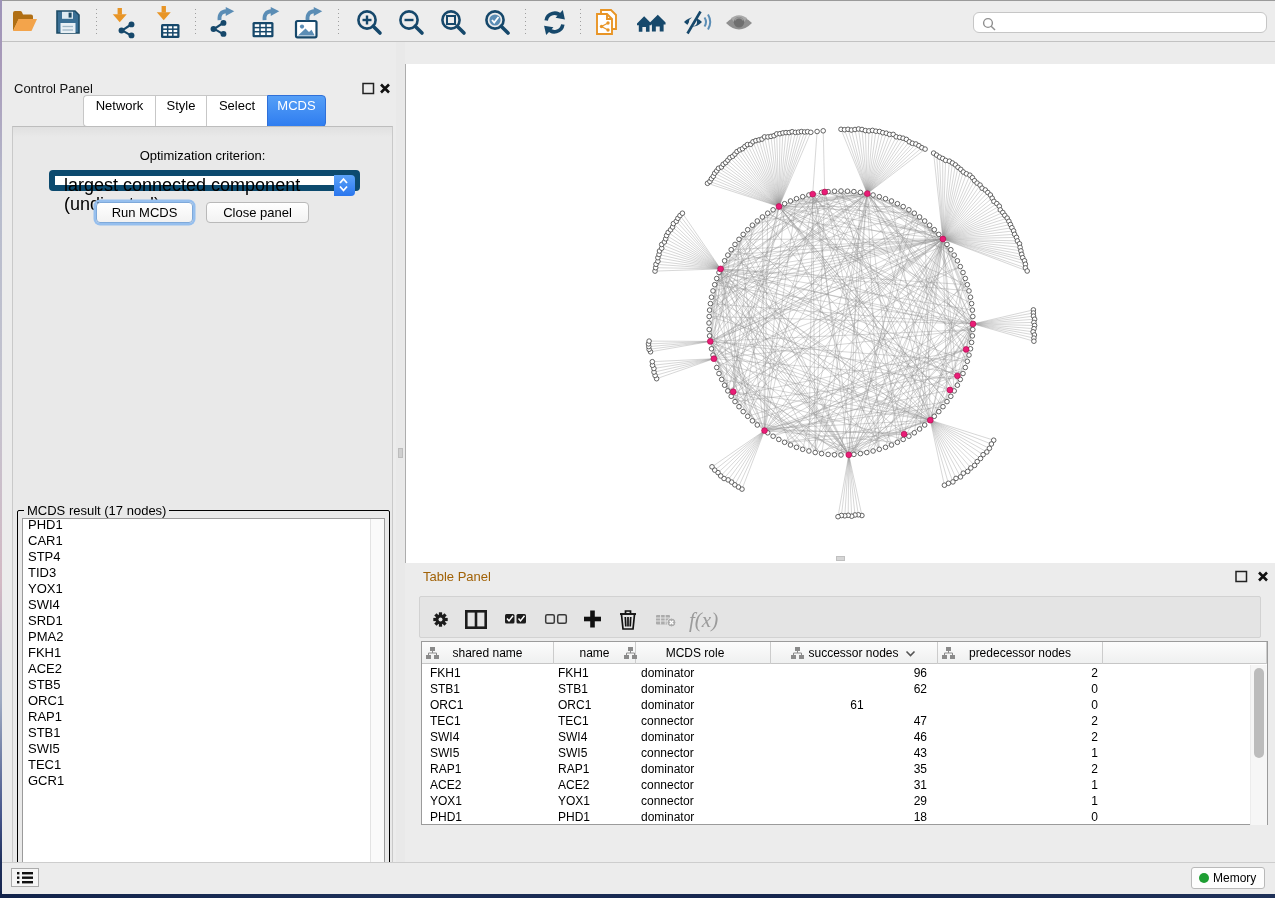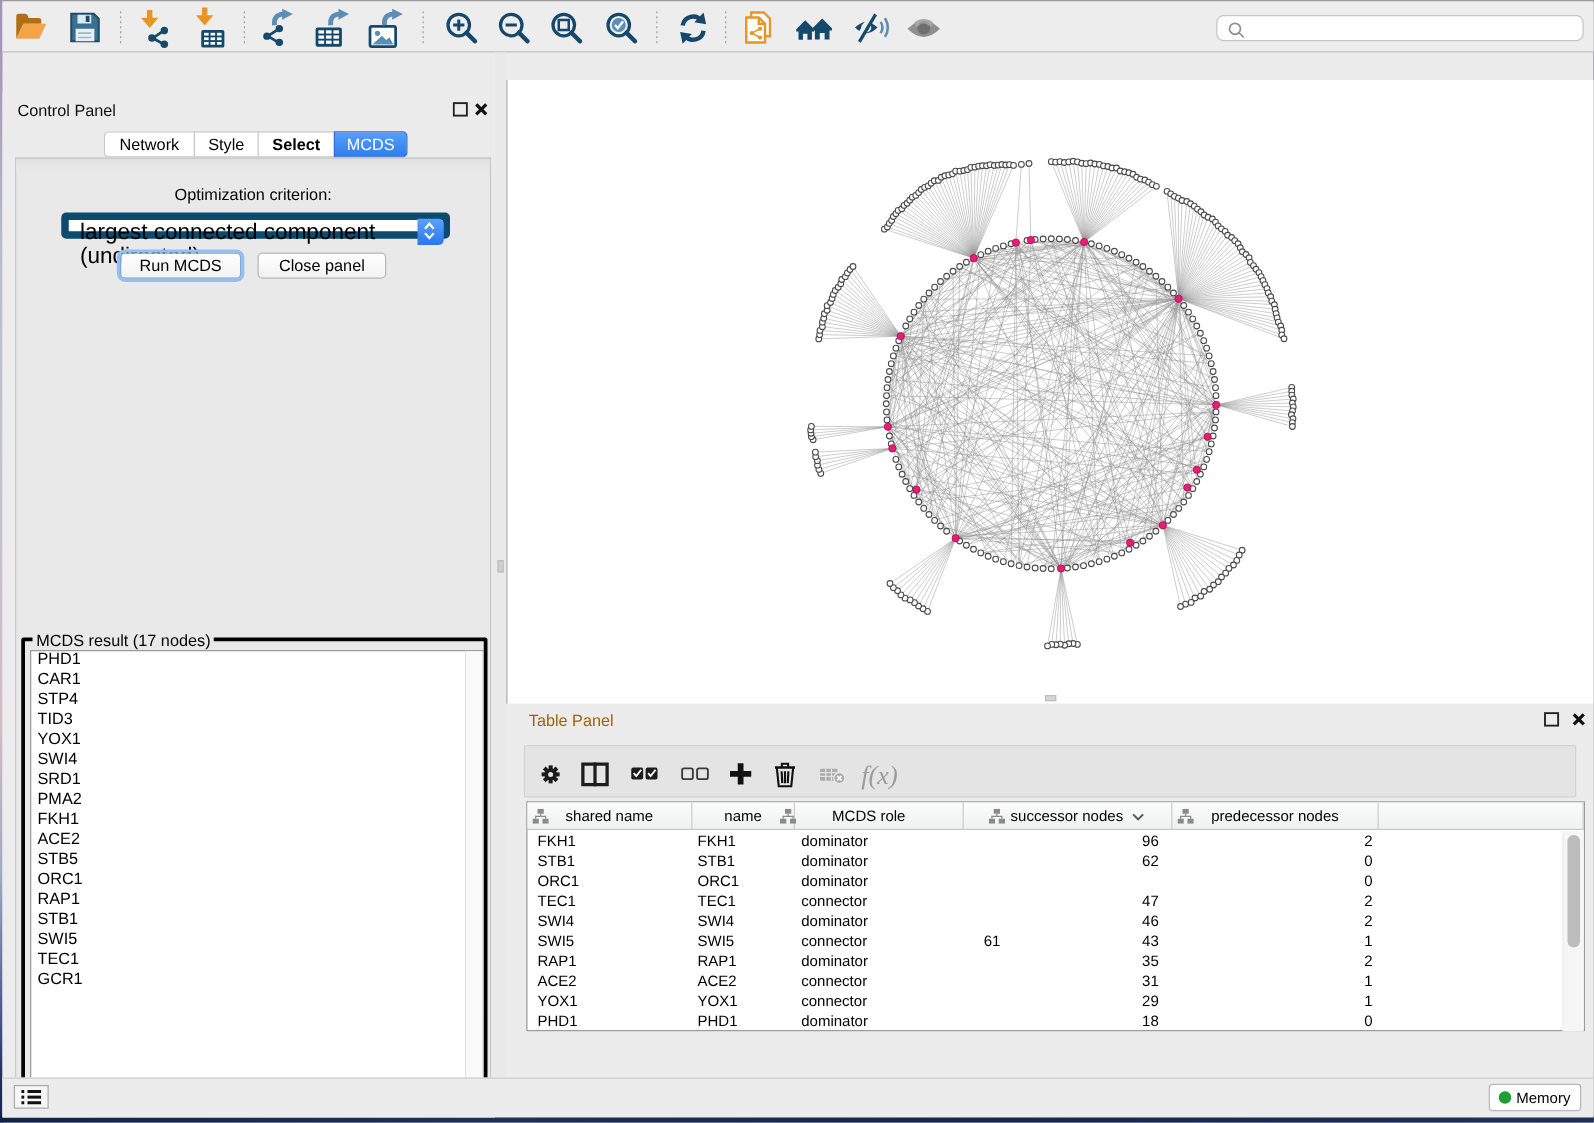--- a/index.html
+++ b/index.html
@@ -14,33 +14,33 @@
 
 #toolbar { position:absolute; left:0; top:1px; width:1273px; height:40px; background:#ededed; border-bottom:1px solid #c2c2c2; }
 .tbsep { position:absolute; top:7px; width:1px; height:26px; background-image:linear-gradient(#9f9f9f 33%, rgba(0,0,0,0) 0%); background-size:1px 4px; }
 #searchbox { position:absolute; left:971px; top:10px; width:294px; height:21px; background:#fff; border:1px solid #c6c6c6; border-radius:6px; }
 #searchbox svg { position:absolute; left:8px; top:4px; }
 
 
 #cp { position:absolute; left:0px; top:41px; width:394px; height:820px; background:#ececec;margin-top:32px; }
 #cp-title { position:absolute; left:12px; top:7px; font-size:13px; color:#111; }
 .winbtns { position:absolute; }
-#cp-tabs { position:absolute; left:81px; top:31px; height:21px; display:flex; font-size:13px; }
+#cp-tabs { position:absolute; left:81px; top:21px; height:32px; display:flex; font-size:13px; }
 .tab { background:#fff; border:1px solid #c7c7c7; border-right:none; line-height:19px; color:#000; text-align:center; }
 .tab:first-child { border-radius:4px 0 0 4px; }
 .tab.last { border-right:1px solid #c7c7c7; border-radius:0 4px 4px 0; }
 .tab.sel { background:linear-gradient(#559ff7,#2f7df0); color:#fff; border-color:#2f70d8; }
 #cp-content { position:absolute; left:10px; top:52px; width:381px; height:752px; background:#e9e9e9; border:1px solid #c9c9c9; border-top:1px solid #bdbdbd; }
 #opt-label { position:absolute; left:0; top:21px; width:100%; text-align:center; font-size:13px; color:#000; }
 #dropdown { position:absolute; left:36px; top:43px; width:311px; height:21px; background:#fff; border:6px solid #0c4a6e; border-radius:4px; font-size:18px; line-height:19px; padding-left:9px; color:#000; }
 #dd-btn { position:absolute; right:-1px; top:-1px; width:21px; height:21px; border-radius:0 4px 4px 0; background:linear-gradient(#5ba2f7,#2a76ee); }
 .btn { position:absolute; top:75px; height:21px; background:linear-gradient(#ffffff,#f2f2f2); border:1px solid #b9b9b9; border-radius:4px; font-size:13px; text-align:center; line-height:19px; color:#000; }
 #btn-run { left:83px; width:97px; box-shadow:0 0 0 2.5px #96bfee; border-color:#7ea9da; }
 #btn-close { left:193px; width:103px; }
-#fieldset { position:absolute; left:4px; top:383px; width:373px; height:363px; border:3px solid #000000; border-radius:2px; }
+#fieldset { position:absolute; left:4px; top:383px; width:373px; height:363px; border:1px solid #000000; border-radius:2px; }
 #fieldset-legend { position:absolute; left:6px; top:-8px; background:#e9e9e9; padding:0 3px; font-size:13px; color:#000; }
 #listbox { position:absolute; left:4px; top:7px; width:363px; height:350px; background:#fff; border:1px solid #9b9b9b; }
 #listitems { position:absolute; left:5px; top:-2px; font-size:13px; line-height:16px; color:#000; }
 #list-sb { position:absolute; right:0; top:0; width:14px; height:100%; background:#fafafa; border-left:1px solid #e3e3e3; }
 
 
 #vsplit { position:absolute; left:394px; top:41px; width:9px; height:820px; background:#e9e9e9; }
 #vsplit-h { position:absolute; left:2px; top:406px; width:5px; height:10px; background:#cfcfcf; border:1px solid #bdbdbd; }
 
 
@@ -231,21 +231,21 @@
       </div></div>
   <div id="cp">
     <div id="cp-title">Control Panel</div>
     <div class="winbtns" style="left:360px;top:7px;"><svg width="30" height="13" viewBox="0 0 30 13">
           <rect x="1" y="1.5" width="10.5" height="10" fill="none" stroke="#222" stroke-width="1.5"></rect>
           <path d="M19 2.5 L27 10.5 M27 2.5 L19 10.5" stroke="#111" stroke-width="2.6"></path>
         </svg></div>
     <div id="cp-tabs">
       <div class="tab" style="width:72px;">Network</div>
         <div class="tab" style="width:51px;">Style</div>
-        <div class="tab" style="width:61px;font-weight:bold;">Select</div>
+        <div class="tab" style="width:61px;">Select</div>
         <div class="tab sel last" style="width:59px;">MCDS</div>
     </div>
     <div id="cp-content">
         <div style="position:absolute;left:0;top:0;width:100%;height:10px;background:linear-gradient(#e0e0e0,#e9e9e9);"></div>
       <div id="opt-label">Optimization criterion:</div>
       <div id="dropdown">largest connected component (undirected)<div id="dd-btn"><svg width="19" height="19" viewBox="0 0 19 19">
               <path d="M6 8 L9.5 4 L13 8" fill="none" stroke="#fff" stroke-width="1.8"></path>
               <path d="M6 11.5 L9.5 15.5 L13 11.5" fill="none" stroke="#fff" stroke-width="1.8"></path>
             </svg></div></div>
       <div class="btn" id="btn-run">Run MCDS</div>
@@ -1234,21 +1234,21 @@
             <div class="td" style="left:8px;">STB1</div>
             <div class="td" style="left:136px;">STB1</div>
             <div class="td" style="left:219px;">dominator</div>
             <div class="td" style="left:365px;width:140px;text-align:right;">62</div>
             <div class="td" style="left:516px;width:160px;text-align:right;">0</div>
           </div>
           <div class="tr" style="top:32px;">
             <div class="td" style="left:8px;">ORC1</div>
             <div class="td" style="left:136px;">ORC1</div>
             <div class="td" style="left:219px;">dominator</div>
-            <div class="td" style="left:365px;width:140px;text-align:left;margin-top:48px;">61</div>
+            <div class="td" style="left:365px;width:140px;text-align:center;">61</div>
             <div class="td" style="left:516px;width:160px;text-align:right;">0</div>
           </div>
           <div class="tr" style="top:48px;">
             <div class="td" style="left:8px;">TEC1</div>
             <div class="td" style="left:136px;">TEC1</div>
             <div class="td" style="left:219px;">connector</div>
             <div class="td" style="left:365px;width:140px;text-align:right;">47</div>
             <div class="td" style="left:516px;width:160px;text-align:right;">2</div>
           </div>
           <div class="tr" style="top:64px;">

